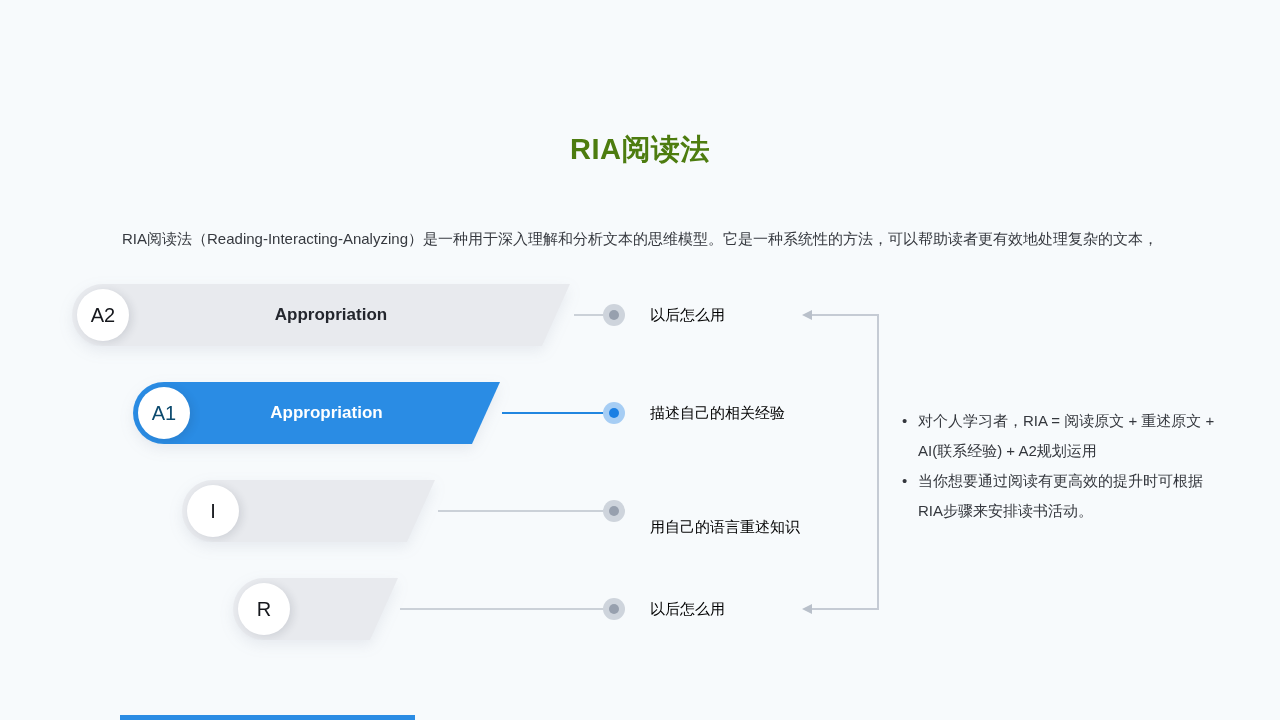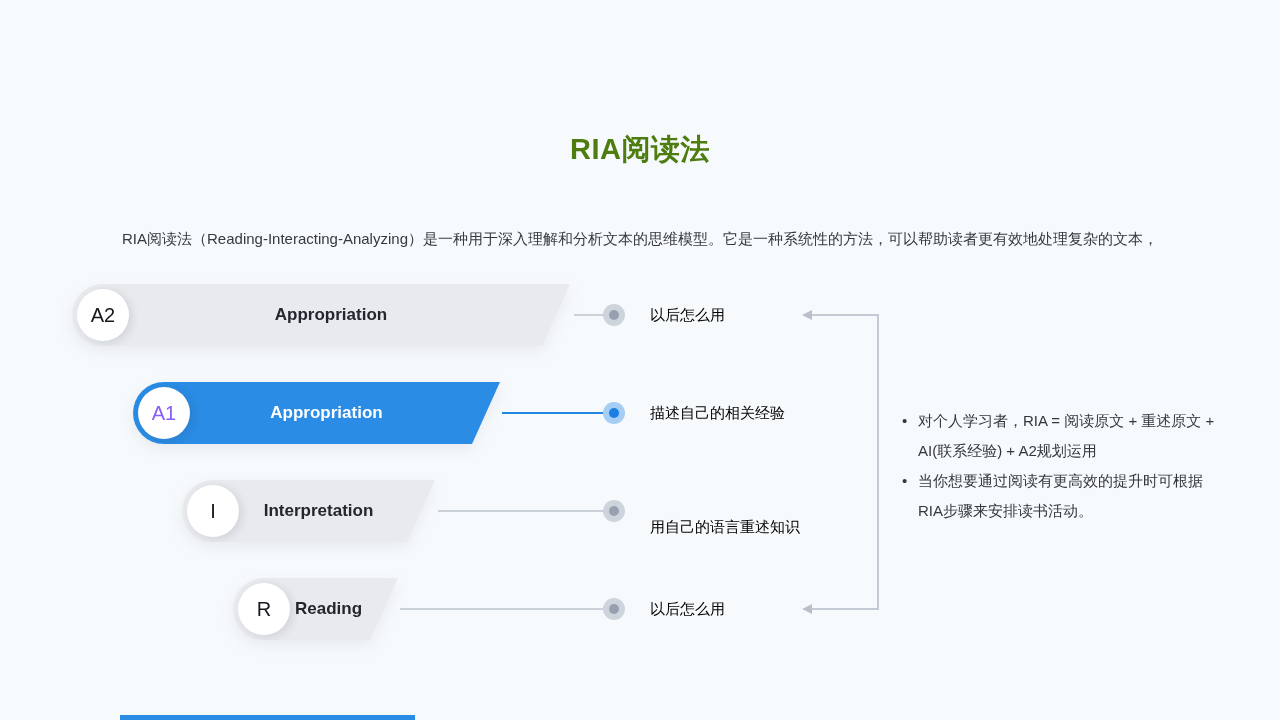--- a/index.html
+++ b/index.html
@@ -12,21 +12,21 @@
         text-align:center;font-size:15px;color:#36393f;line-height:33px;margin-top:20px;}
 
   .banner-wrap{position:absolute;height:62px;filter:drop-shadow(0 5px 7px rgba(90,100,125,.10));}
   .banner{width:100%;height:100%;border-radius:31px 0 0 31px;position:relative;
           clip-path:polygon(0 0,100% 0,calc(100% - 28px) 100%,0 100%);}
   .banner.gray{background:#e8eaee;}
   .banner.blue{background:#2a8ce4;}
   .badge{position:absolute;left:5px;top:5px;width:52px;height:52px;border-radius:50%;
          background:#ffffff;display:flex;align-items:center;justify-content:center;
          font-size:20px;font-weight:400;color:#16181d;box-shadow:3px 2px 8px rgba(30,40,60,.12);}
-  .badge.blue-text{color:#8b5cf6;}
+  .badge.blue-text{color:#0c4a6e;}
   .banner-label{position:absolute;left:62px;right:42px;top:0;height:62px;line-height:62px;
                 text-align:center;font-size:17px;font-weight:700;color:#23262d;white-space:nowrap;}
   .banner.blue .banner-label{color:#ffffff;}
 
   .lead-line{position:absolute;height:2px;background:#cbd1d8;}
   .lead-line.blue{background:#2186e0;}
 
   .dot{position:absolute;width:22px;height:22px;border-radius:50%;background:#ced4dc;
        display:flex;align-items:center;justify-content:center;}
   .dot .inner{width:10px;height:10px;border-radius:50%;background:#97a0ae;}
@@ -76,33 +76,31 @@
   </div>
   <div class="lead-line blue" style="left:502px;top:412px;width:108px;"></div>
   <div class="dot blue" style="left:603px;top:402px;">
       <div class="inner"></div>
     </div>
   <div class="step-note" style="top:404px;">描述自己的相关经验</div>
 
   <div class="banner-wrap" style="left:182px;top:480px;width:253px;">
     <div class="banner gray">
       <div class="badge">I</div>
-      <div class="banner-label">Interpretation</div>
     </div>
   </div>
   <div class="lead-line" style="left:438px;top:510px;width:166px;"></div>
   <div class="dot" style="left:603px;top:500px;">
       <div class="inner"></div>
     </div>
   <div class="step-note" style="top:502px;margin-top:16px;">用自己的语言重述知识</div>
 
   <div class="banner-wrap" style="left:233px;top:578px;width:165px;">
     <div class="banner gray">
       <div class="badge">R</div>
-      <div class="banner-label">Reading</div>
     </div>
   </div>
   <div class="lead-line" style="left:400px;top:608px;width:204px;"></div>
   <div class="dot" style="left:603px;top:598px;">
       <div class="inner"></div>
     </div>
   <div class="step-note" style="top:600px;">以后怎么用</div>
 
   <div class="bracket-line" style="left:877px;top:314px;width:2px;height:296px;"></div>
   <div class="bracket-line" style="left:812px;top:314px;width:66px;height:2px;"></div>

